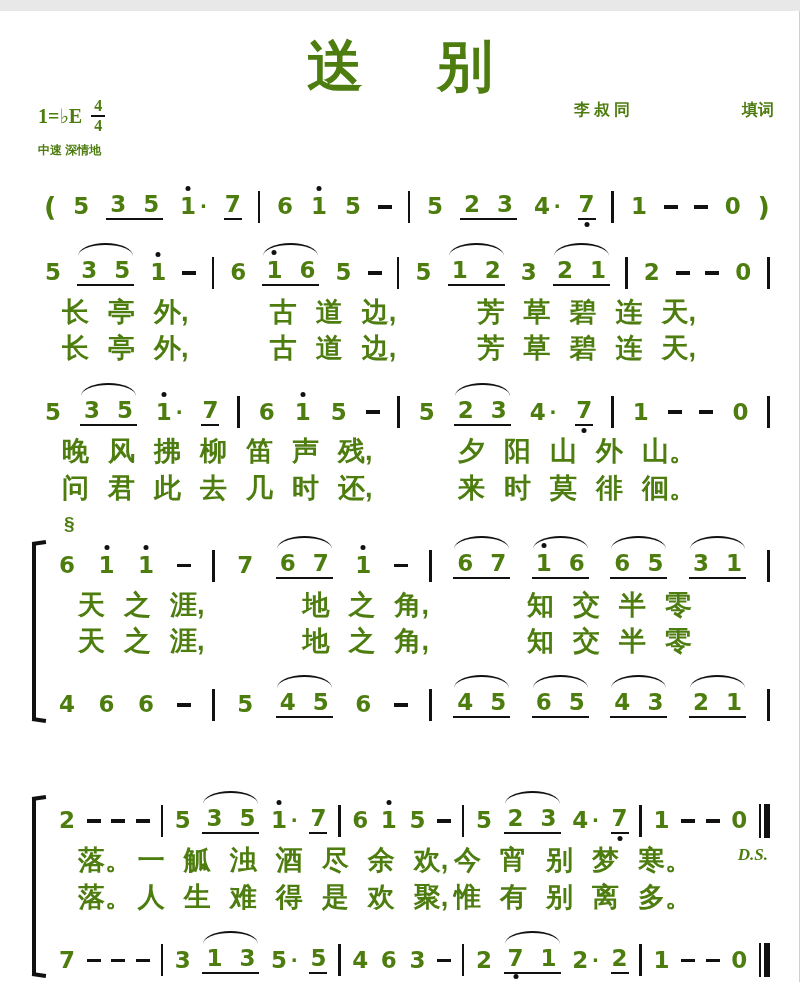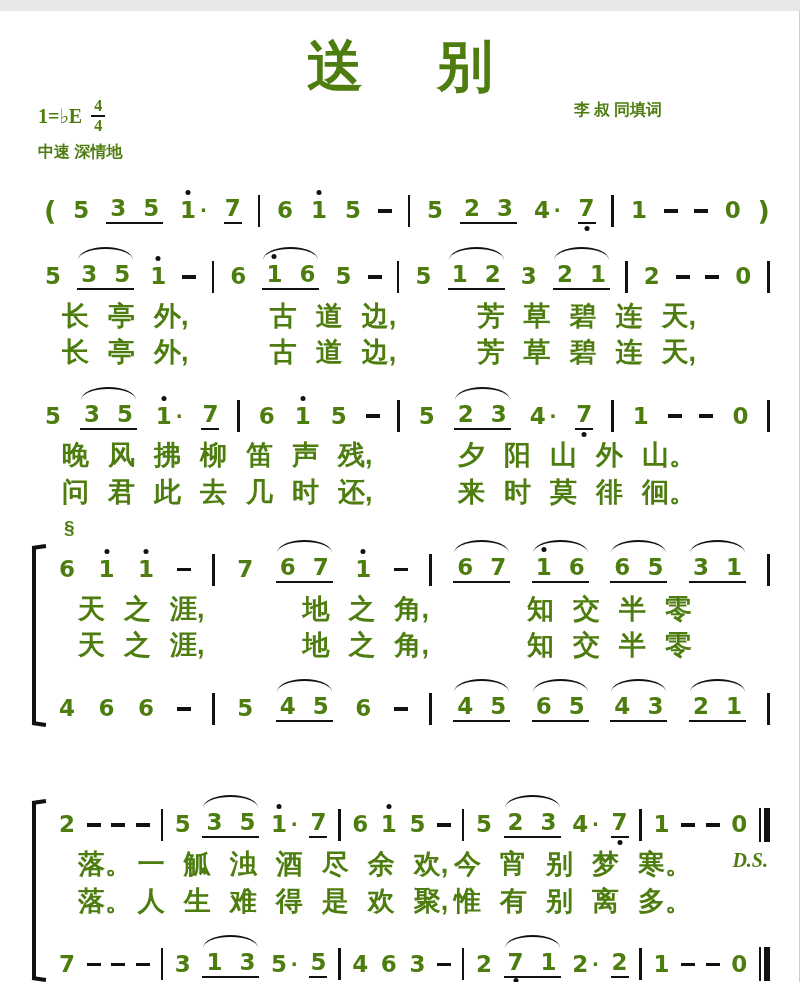--- a/index.html
+++ b/index.html
@@ -11,25 +11,25 @@
          font-size:56px;font-weight:bold;letter-spacing:30px;padding-left:30px;line-height:1.05;}
   .meta{display:flex;justify-content:space-between;align-items:flex-start;
         margin:2px 26px 0 38px;}
   .meta-left{min-width:150px;}
   .keytime{display:flex;align-items:center;gap:9px;font-size:20px;font-weight:bold;
            font-family:"Liberation Serif","DejaVu Serif",serif;}
   .frac{display:inline-flex;flex-direction:column;align-items:center;line-height:1;
         font-size:16px;font-weight:bold;}
   .frac .num{border-bottom:2px solid #111;padding:0 3px 1px;}
   .frac .den{padding-top:1px;}
-  .tempo{font-size:16px;font-weight:bold;margin-top:8px;}
+  .tempo{font-size:12px;font-weight:bold;margin-top:8px;}
   .subtitle{font-size:19px;font-weight:bold;margin-top:34px;}
   .credits{width:200px;font-size:16px;font-weight:bold;line-height:1.55;
            font-family:"Liberation Serif","DejaVu Serif",serif;}
-  .credit-row2{display:flex;justify-content:flex-start;}
+  .credit-row2{display:flex;justify-content:space-between;}
   
   .nline{display:flex;justify-content:space-between;align-items:center;
          margin:0 30px 0 44px;padding-top:16px;height:36px;}
   .digit{font-family:"DejaVu Sans",sans-serif;font-weight:bold;font-size:23px;line-height:1;}
   .ncell{display:inline-flex;align-items:center;}
   .note{position:relative;display:inline-block;padding:0 1px;}
   .note.ul{border-bottom:2.5px solid #111;padding-bottom:2px;}
   .odot{position:absolute;width:5px;height:5px;background:#111;border-radius:50%;
         left:50%;transform:translateX(-50%);}
   .odot.hi{top:-9px;}
@@ -54,21 +54,21 @@
   .system{position:relative;display:flex;margin:0 30px 0 32px;}
   .sbracket{flex:0 0 12px;border-left:4px solid #111;position:relative;margin:12px 0 4px;}
   .sbracket::before,.sbracket::after{content:"";position:absolute;left:-4px;width:14px;height:4px;background:#111;}
   .sbracket::before{top:-3px;transform:rotate(-8deg);}
   .sbracket::after{bottom:-3px;transform:rotate(8deg);}
   .syscontent{flex:1;}
   .system .nline{margin:0 0 0 10px;}
   .system .lyrow{margin:7px 78px 0 30px;}
   .vgap{height:14px;}
   .ds{position:absolute;right:2px;top:58px;font-family:"Liberation Serif","DejaVu Serif",serif;
-      font-style:italic;font-weight:bold;font-size:20px;}
+      font-style:italic;font-weight:bold;font-size:17px;}
   .sp{margin-top:14px;}
   .spB{margin-top:64px;}
 </style>
 </head>
 <body>
 
 <div class="page">
 
   <div class="title">送 别</div>
 

